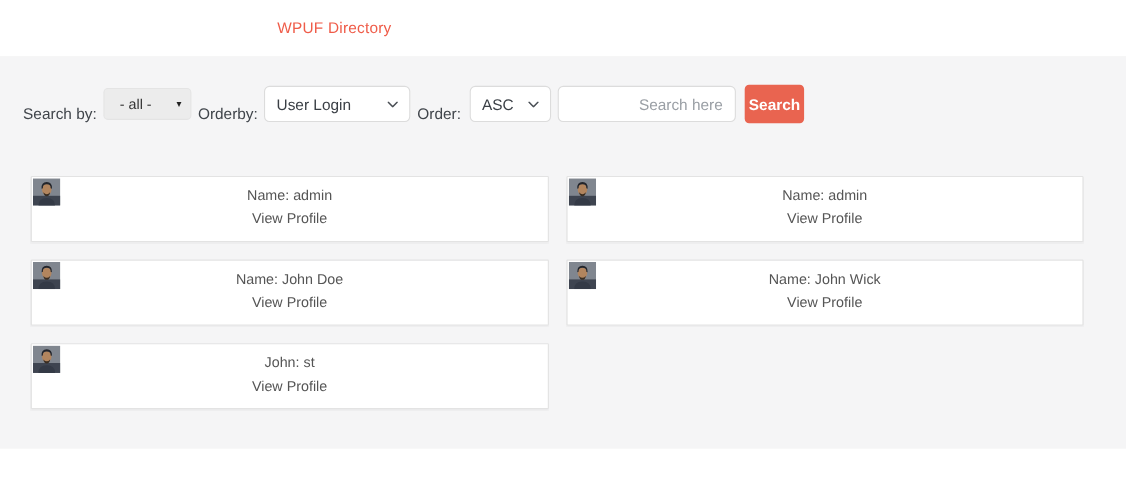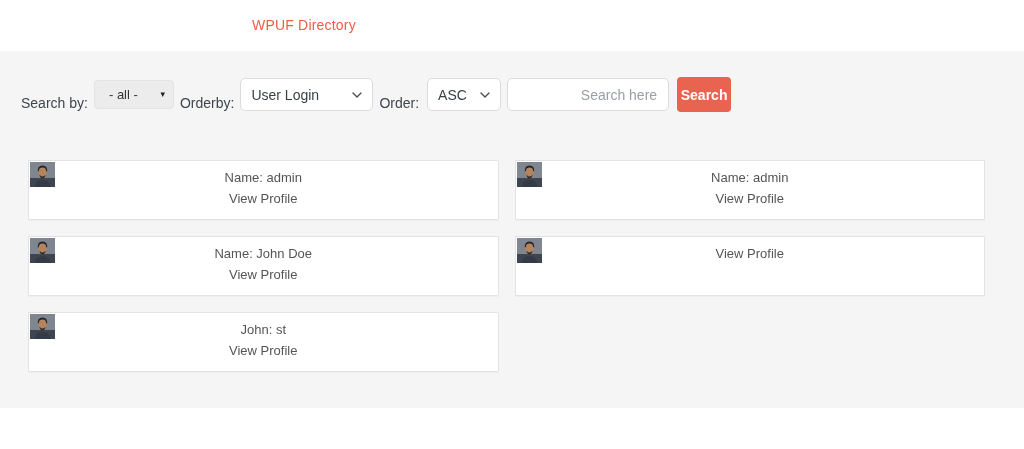--- a/index.html
+++ b/index.html
@@ -258,20 +258,21 @@
           <rect width="25" height="25" fill="#80868f"></rect>
           <rect x="0" y="16" width="25" height="9" fill="#3e4450"></rect>
           <path d="M5 25 q0-7 7.5-7 q7.5 0 7.5 7 z" fill="#343a46"></path>
           <ellipse cx="12.5" cy="10.2" rx="4.3" ry="5.1" fill="#b2855e"></ellipse>
           <path d="M7.8 9.5 q-0.4-6 4.7-6 q5.1 0 4.7 6 l-1.2-0.4 q0.4-3.6-3.5-3.6 q-3.9 0-3.5 3.6 z" fill="#23252b"></path>
           <path d="M9.4 12.8 q3.1 3.4 6.2 0 q-0.6 3.6-3.1 3.6 q-2.5 0-3.1-3.6 z" fill="#3a2e23"></path>
         </svg>
 
       </div>
       <div class="card-body">
+        <div>Name: John Wick</div>
         <a class="view-profile">View Profile</a>
       </div>
     </div>
 
     <div class="user-card has-placeholder">
       <div class="avatar">
         <svg class="avatar-photo" width="25" height="25" viewBox="0 0 25 25">
           <rect width="25" height="25" fill="#80868f"></rect>
           <rect x="0" y="16" width="25" height="9" fill="#3e4450"></rect>
           <path d="M5 25 q0-7 7.5-7 q7.5 0 7.5 7 z" fill="#343a46"></path>

